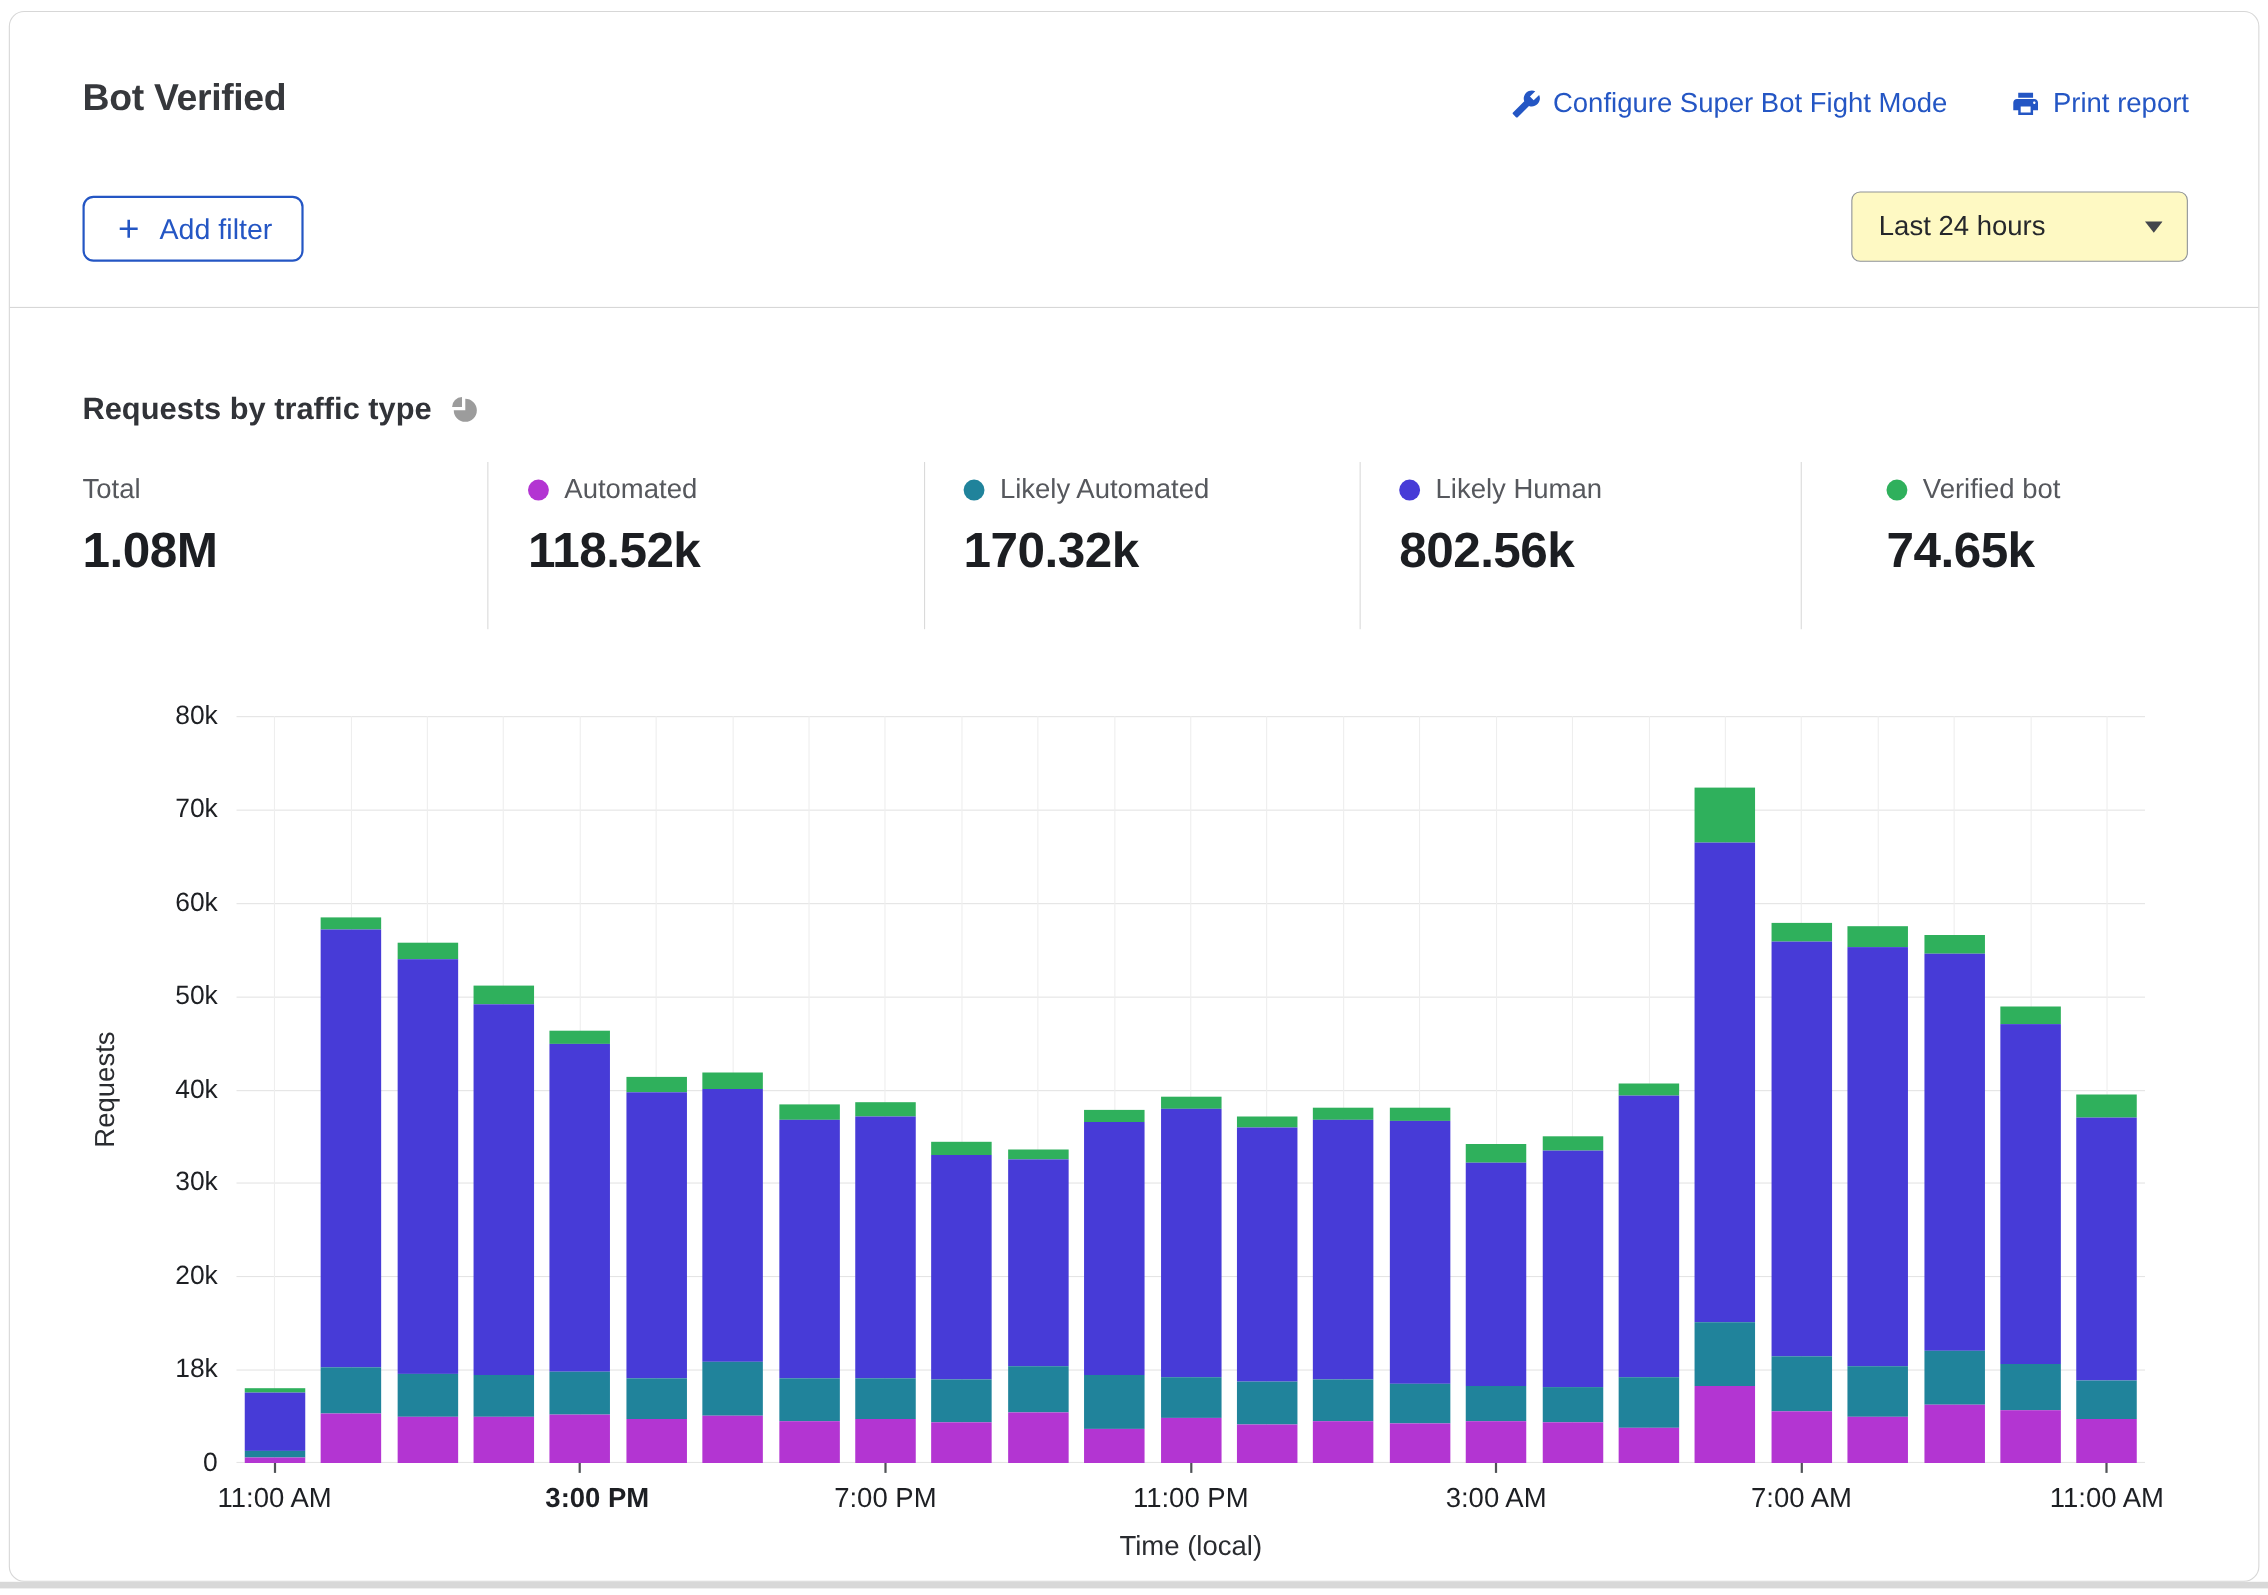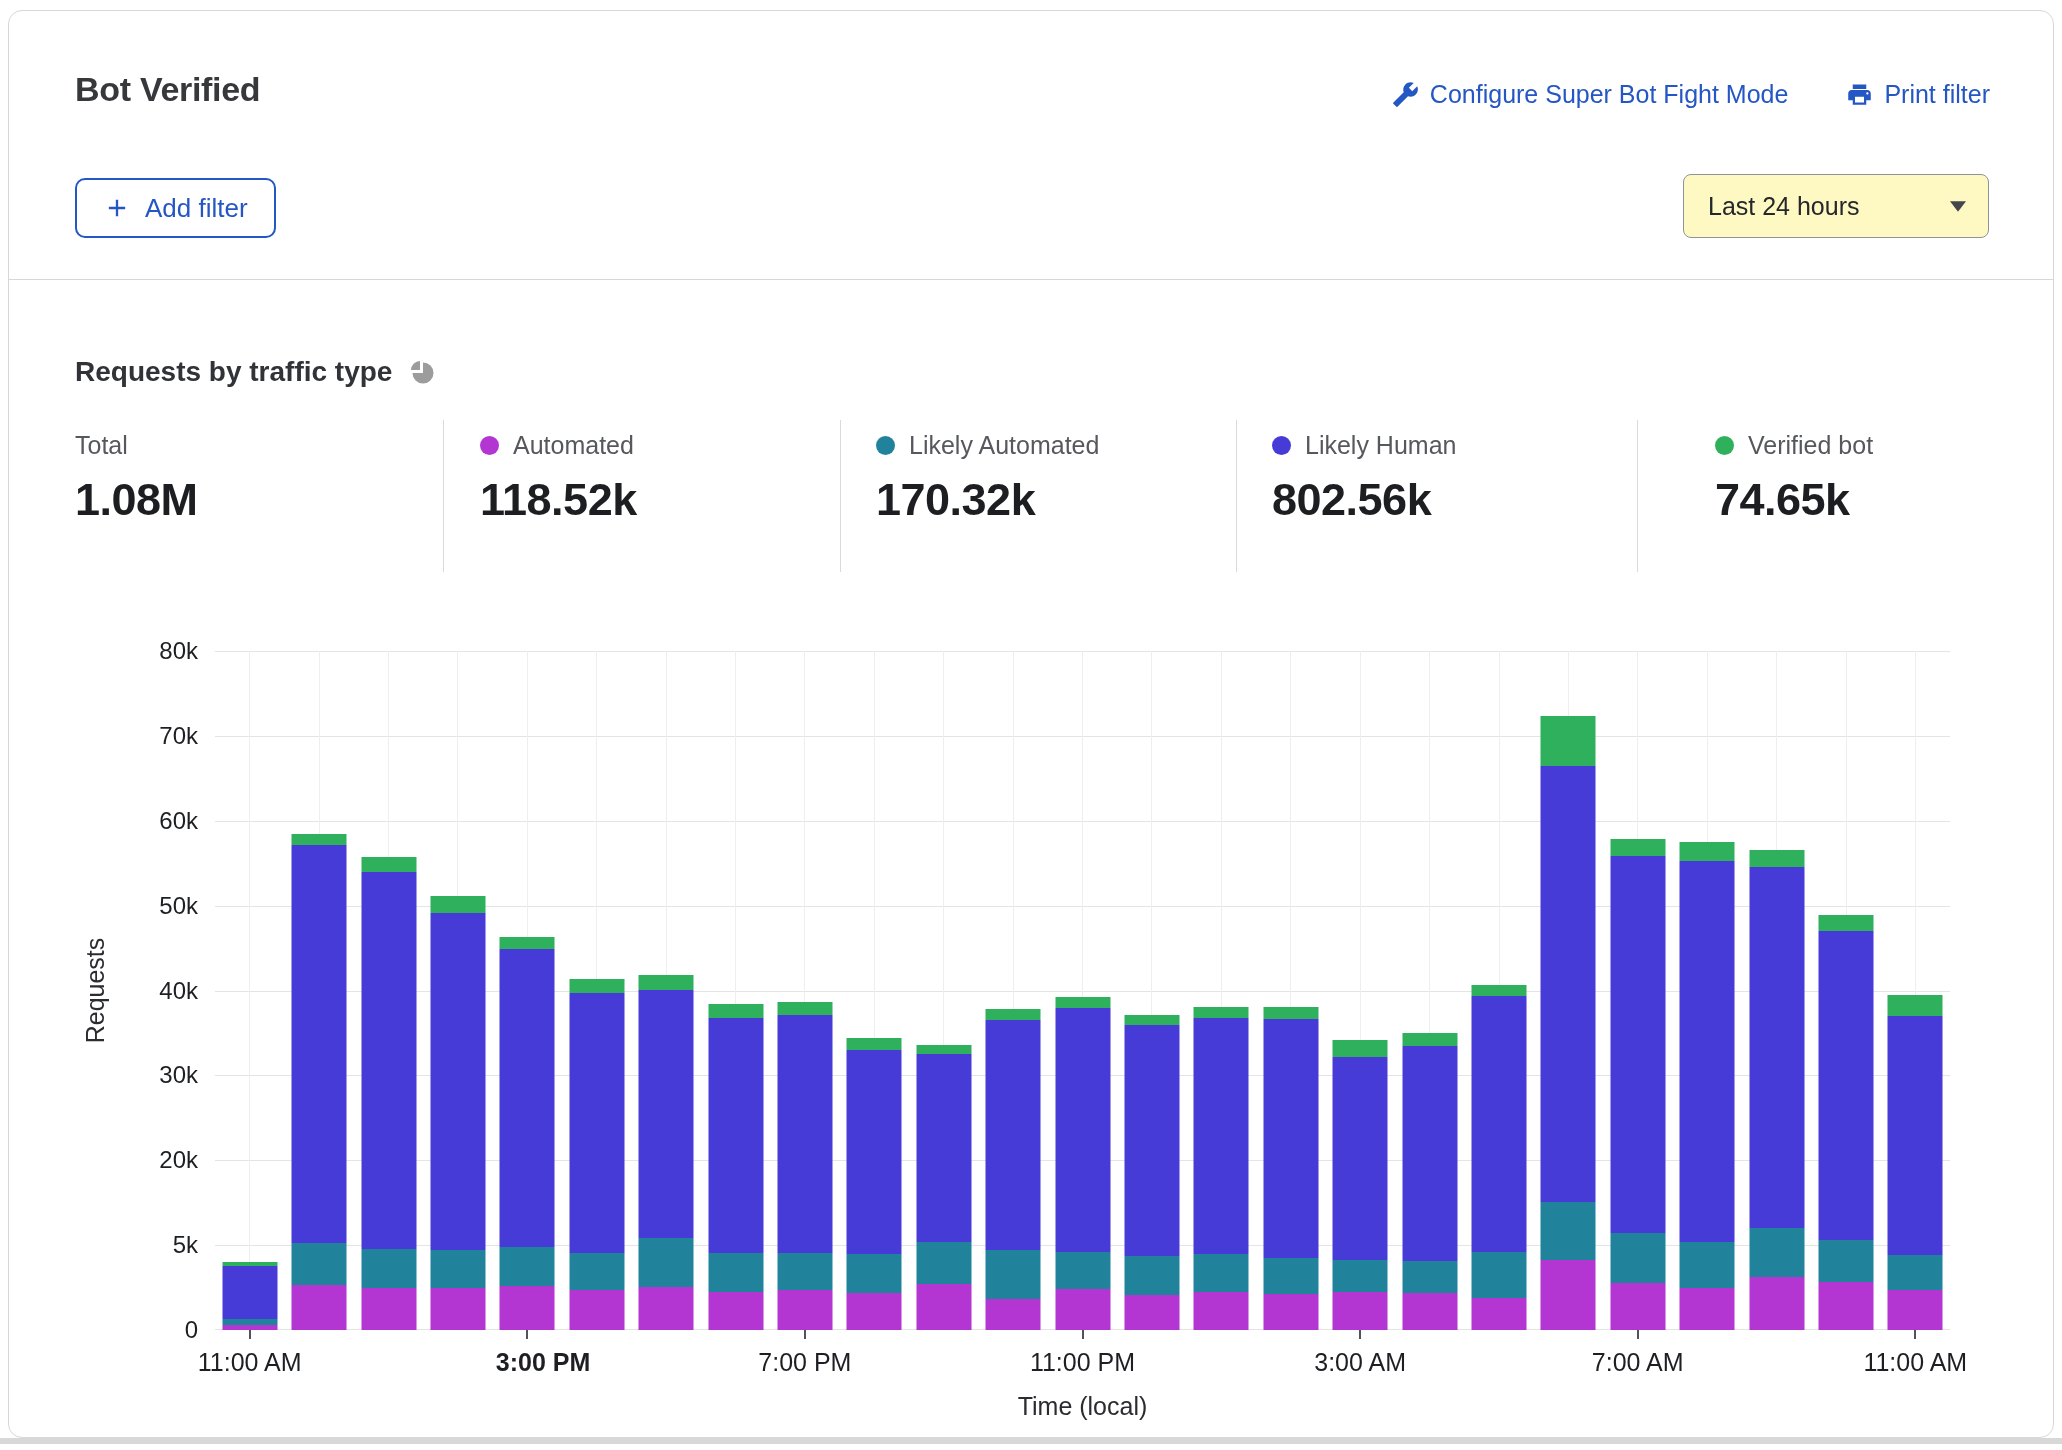--- a/index.html
+++ b/index.html
@@ -61,21 +61,21 @@
   <a class="hlink">
     <svg viewBox="0 0 24 24" style="transform:scaleX(-1)">
       <path d="M22.7 19l-9.1-9.1c.9-2.3.4-5-1.5-6.9-2-2-5-2.4-7.4-1.3L9 6 6 9 1.6 4.7C.4 7.1.9 10.1 2.9 12.1c1.9 1.9 4.6 2.4 6.9 1.5l9.1 9.1c.4.4 1 .4 1.4 0l2.3-2.3c.5-.4.5-1.1.1-1.4z"></path>
     </svg>
     <span>Configure Super Bot Fight Mode</span>
   </a>
   <a class="hlink">
     <svg viewBox="0 0 24 24">
       <path d="M19 8H5c-1.66 0-3 1.34-3 3v6h4v4h12v-4h4v-6c0-1.66-1.34-3-3-3zm-3 11H8v-5h8v5zm3-7c-.55 0-1-.45-1-1s.45-1 1-1 1 .45 1 1-.45 1-1 1zm-1-9H6v4h12V3z"></path>
     </svg>
-    <span>Print filter</span>
+    <span>Print report</span>
   </a>
 </div>
 
 <button class="abs btn-add">
   <svg viewBox="0 0 24 24">
       <path d="M11 5h2v6h6v2h-6v6h-2v-6H5v-2h6z"></path>
     </svg>
   <span>Add filter</span>
 </button>
 
@@ -131,21 +131,21 @@
       </div>
       <div class="stat-value">74.65k</div>
     </div>
   </div>
 
 <div class="abs ylabel-wrap">
   <span>Requests</span>
 </div>
 <div class="abs" id="y-ticks">
     <div class="yt" style="top: 665px;">0</div>
-    <div class="yt" style="top: 580.125px;">5k</div>
+    <div class="yt" style="top: 580.125px;">18k</div>
     <div class="yt" style="top: 495.25px;">20k</div>
     <div class="yt" style="top: 410.375px;">30k</div>
     <div class="yt" style="top: 325.5px;">40k</div>
     <div class="yt" style="top: 240.625px;">50k</div>
     <div class="yt" style="top: 155.75px;">60k</div>
     <div class="yt" style="top: 70.875px;">70k</div>
     <div class="yt" style="top: -14px;">80k</div>
   </div>
 <div class="abs" id="plot">
     <div class="hline" style="top: 678px;"></div>

